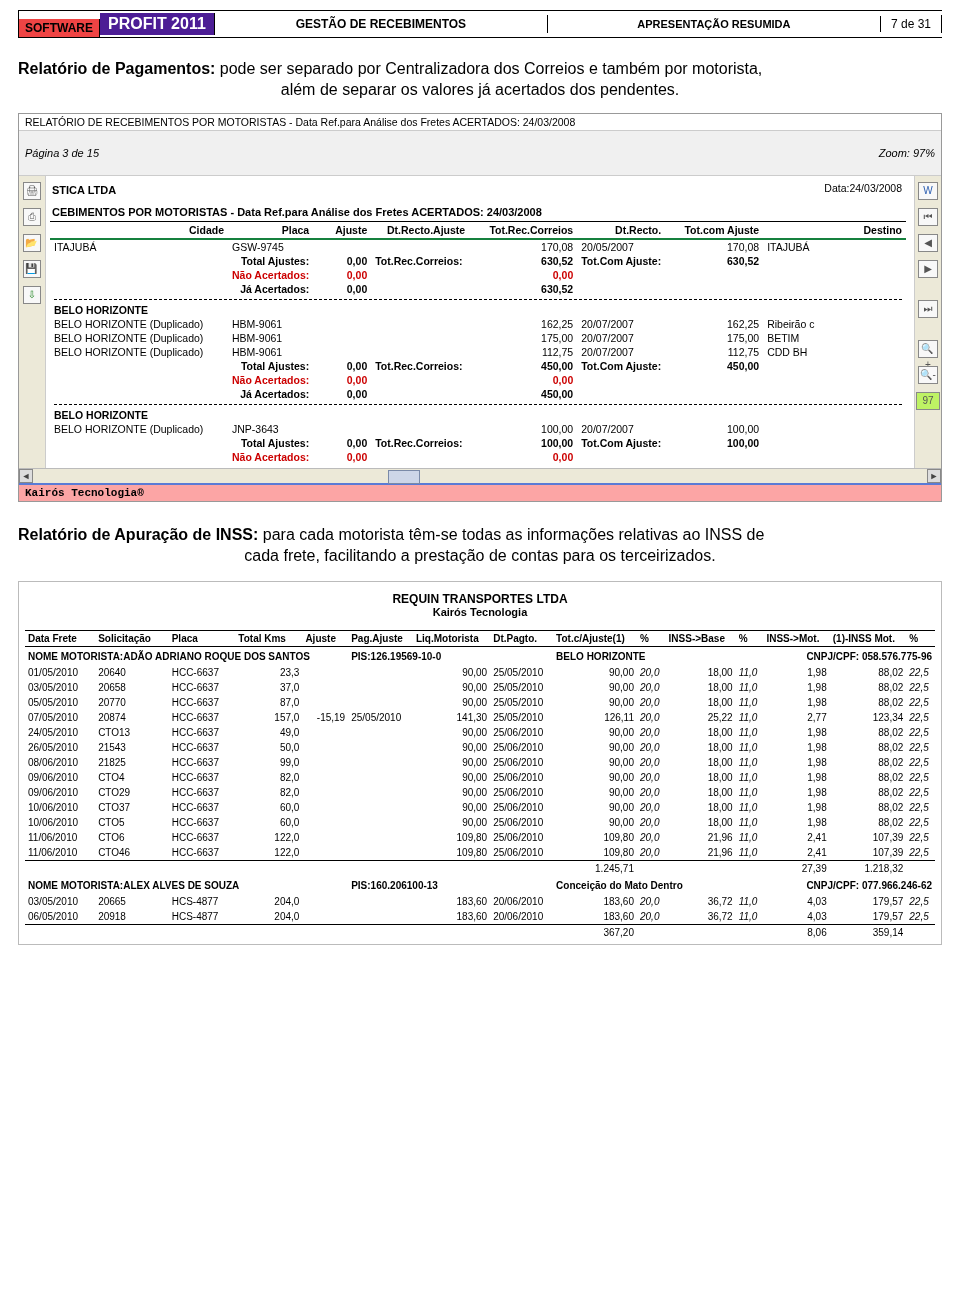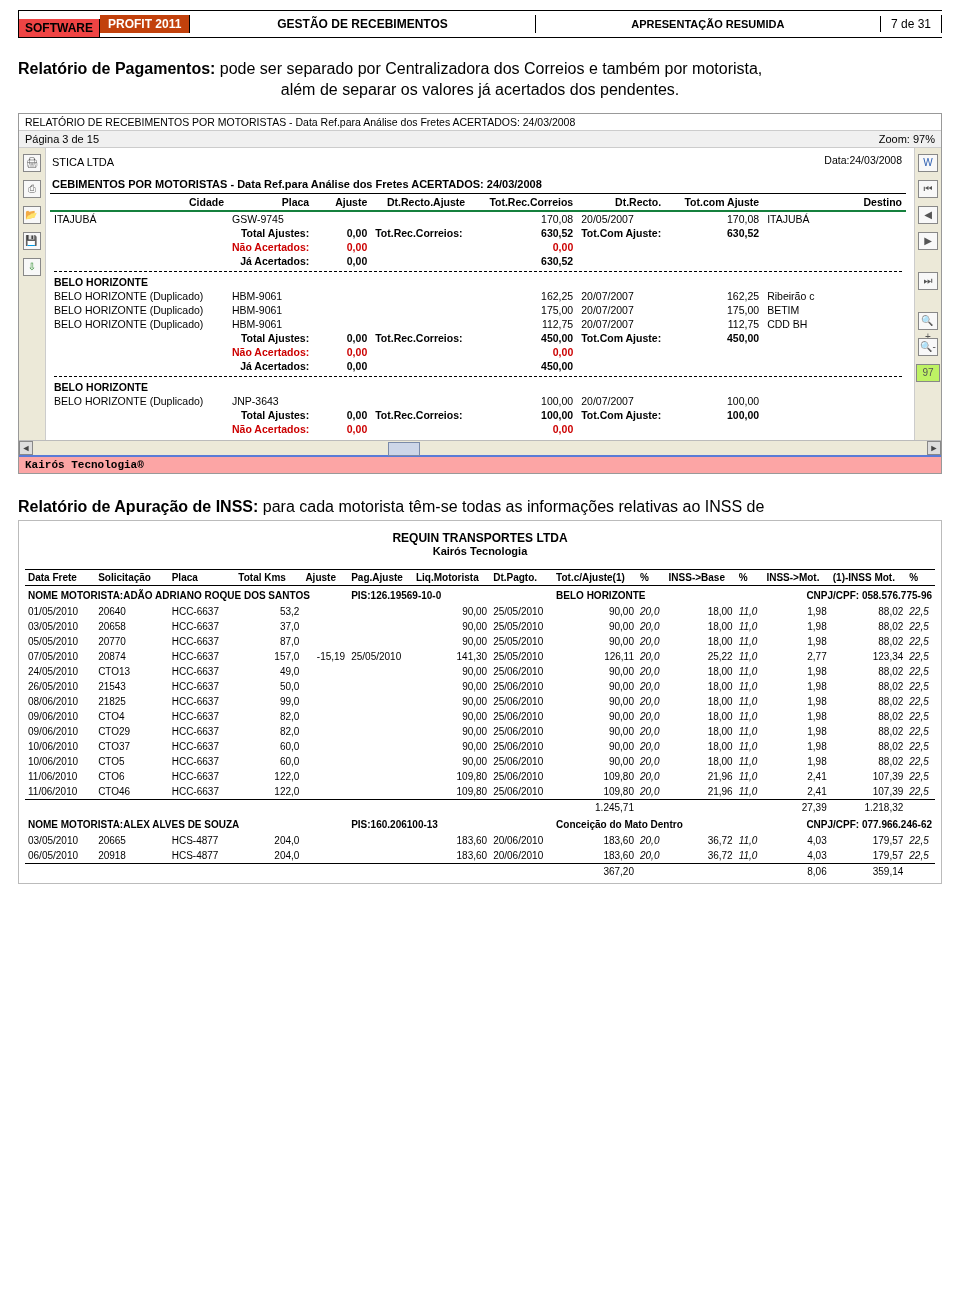--- a/index.html
+++ b/index.html
@@ -1,54 +1,54 @@
 <!DOCTYPE html>
 <html><head>
 <meta charset="utf-8">
 <style>
   body{margin:0;font-family:Arial,sans-serif;font-size:13px;background:#fff;color:#000;}
   .page{width:960px;margin:0 auto;padding:10px 18px 20px;box-sizing:border-box;}
   .topbar{display:flex;align-items:center;border:1px solid #000;border-right:none;}
   .topbar-cell-sw{background:#ef4444;padding:2px 6px;border-right:1px solid #000;font-weight:bold;font-size:12px;margin-top:8px;}
-  .topbar-cell-profit{background:#c2410c;color:#fff;padding:2px 8px;border-right:1px solid #000;font-weight:bold;font-size:12px;}
+  .topbar-cell-profit{background:#4c1d95;color:#fff;padding:2px 8px;border-right:1px solid #000;font-weight:bold;font-size:16px;}
   .topbar-cell-gestao{flex:1;background:#fff;padding:2px 0;text-align:center;font-weight:bold;font-size:12px;border-right:1px solid #000;}
   .topbar-cell-apres{flex:1;background:#fff;padding:2px 0;text-align:center;font-weight:bold;font-size:11px;border-right:1px solid #000;}
   .topbar-cell-page{background:#fff;padding:2px 10px;font-size:12px;border-right:1px solid #000;}
   .section-title{margin-top:22px;font-size:16px;}
   .section-title b{font-weight:bold;}
   .section-sub{text-align:center;font-size:16px;margin-top:3px;}
   
   .win{margin-top:14px;border:1px solid #999;background:#ece9d8;font-size:11px;}
   .titlebar{background:#fff;color:#000;padding:2px 6px;font-size:10.5px;border-bottom:1px solid #ccc;}
-  .winbar{display:flex;justify-content:space-between;background:#f0f0f0;padding:2px 6px;font-size:11px;border-bottom:1px solid #ccc;}
+  .winbar{display:flex;justify-content:space-between;background:#f0f0f0;padding:16px 6px;font-size:11px;border-bottom:1px solid #ccc;font-style:italic;}
   .reportbody{display:flex;}
   .leftstrip{width:26px;background:#ece9d8;display:flex;flex-direction:column;align-items:center;gap:8px;padding:6px 0;border-right:1px solid #ccc;}
   .leftstrip div{width:16px;height:16px;background:#f8f8f8;border:1px solid #888;font-size:10px;line-height:16px;text-align:center;color:#555;}
   .rightstrip{width:26px;background:#ece9d8;display:flex;flex-direction:column;align-items:center;gap:8px;padding:6px 0;border-left:1px solid #ccc;}
   .rightstrip div{width:18px;height:16px;background:#f8f8f8;border:1px solid #888;font-size:10px;line-height:16px;text-align:center;color:#555;}
   .sheet{flex:1;background:#fff;padding:4px 8px 4px 4px;overflow:hidden;font-size:10.5px;}
-  .sheet .company{font-weight:normal;font-size:11px;padding:4px 2px;}
+  .sheet .company{font-weight:bold;font-size:11px;padding:4px 2px;}
   .sheet .data-right{text-align:right;font-size:10.5px;padding:2px 4px;}
   .sheet .sub{font-weight:bold;font-size:11px;padding:6px 2px 3px;}
   .rtab{width:100%;border-collapse:collapse;font-size:10.5px;}
   .rtab th{border-top:1px solid #000;border-bottom:2px solid #15803d;text-align:right;padding:2px 4px;font-weight:bold;}
   .rtab td{padding:1px 4px;white-space:nowrap;}
   .dash{border-top:1px dashed #000;margin:2px 0;}
   .bold{font-weight:bold;}
   .red{color:#c00;font-weight:bold;}
   .hscroll{height:14px;background:#ece9d8;border-top:1px solid #bbb;position:relative;}
   .hscroll .arrow{position:absolute;top:0;width:14px;height:14px;background:#ddd;border:1px solid #888;box-sizing:border-box;text-align:center;font-size:9px;line-height:12px;color:#444;}
   .hscroll .la{left:0;} .hscroll .ra{right:0;}
   .hscroll .thumb{position:absolute;left:40%;top:1px;width:30px;height:12px;background:#cdd6e8;border:1px solid #7a8aa8;}
   .footer{background:#fca5a5;color:#000;font-family:'Courier New',monospace;font-weight:bold;padding:2px 6px;font-size:11px;border-top:2px solid #5a7bd6;}
   
   .section2{margin-top:24px;font-size:16px;}
   .section2-sub{text-align:center;font-size:16px;margin-top:3px;}
   
-  .inss{margin-top:4px;border:1px solid #bbb;background:#fff;font-size:10.5px;padding:10px 6px 4px;}
+  .inss{margin-top:16px;border:1px solid #bbb;background:#fff;font-size:10.5px;padding:10px 6px 4px;}
   .inssCompany{text-align:center;font-weight:bold;font-size:12px;}
   .inssKairos{text-align:center;font-weight:bold;font-size:11px;margin-bottom:12px;}
   .inssTitle{text-align:center;font-weight:bold;font-size:12px;margin-bottom:4px;}
   .itab{width:100%;border-collapse:collapse;font-size:10px;}
   .itab th{border-top:1px solid #000;border-bottom:1px solid #000;text-align:left;padding:2px 3px;font-weight:bold;white-space:nowrap;}
   .itab td{padding:2px 3px;white-space:nowrap;}
   .itab .grp td{font-weight:bold;padding-top:4px;padding-bottom:3px;}
   .itab .sum td{border-top:1px solid #000;font-weight:normal;}
   .right{text-align:right;}
   .it{font-style:italic;}
@@ -277,20 +277,21 @@
       <div class="arrow la">◄</div>
       <div class="thumb"></div>
       <div class="arrow ra">►</div>
     </div>
     <div class="footer">Kairós Tecnologia®</div>
   </div>
 
   <div class="section2">
     <b>Relatório de Apuração de INSS:</b><span> para cada motorista têm-se todas as informações relativas ao INSS de</span>
   </div>
+  <div class="section2-sub">cada frete, facilitando a prestação de contas para os terceirizados.</div>
 
   <div class="inss">
     <div class="inssCompany">REQUIN TRANSPORTES LTDA</div>
     <div class="inssKairos">Kairós Tecnologia</div>
 
     <table class="itab">
       <tbody>
           <tr>
         <th>Data Frete</th>
         <th>Solicitação</th>
@@ -314,21 +315,21 @@
         <td colspan="3">PIS:126.19569-10-0</td>
         <td colspan="3">BELO HORIZONTE</td>
         <td colspan="4" class="right">CNPJ/CPF:  058.576.775-96</td>
       </tr>
       </tbody>
         <tbody id="m1rows">
           <tr>
             <td>01/05/2010</td>
             <td>20640</td>
             <td>HCC-6637</td>
-            <td class="right">53,2</td>
+            <td class="right">23,3</td>
             <td class="right"></td>
             <td></td>
             <td class="right">90,00</td>
             <td>25/05/2010</td>
             <td class="right">90,00</td>
             <td class="it">20,0</td>
             <td class="right">18,00</td>
             <td class="it">11,0</td>
             <td class="right">1,98</td>
             <td class="right">88,02</td>

